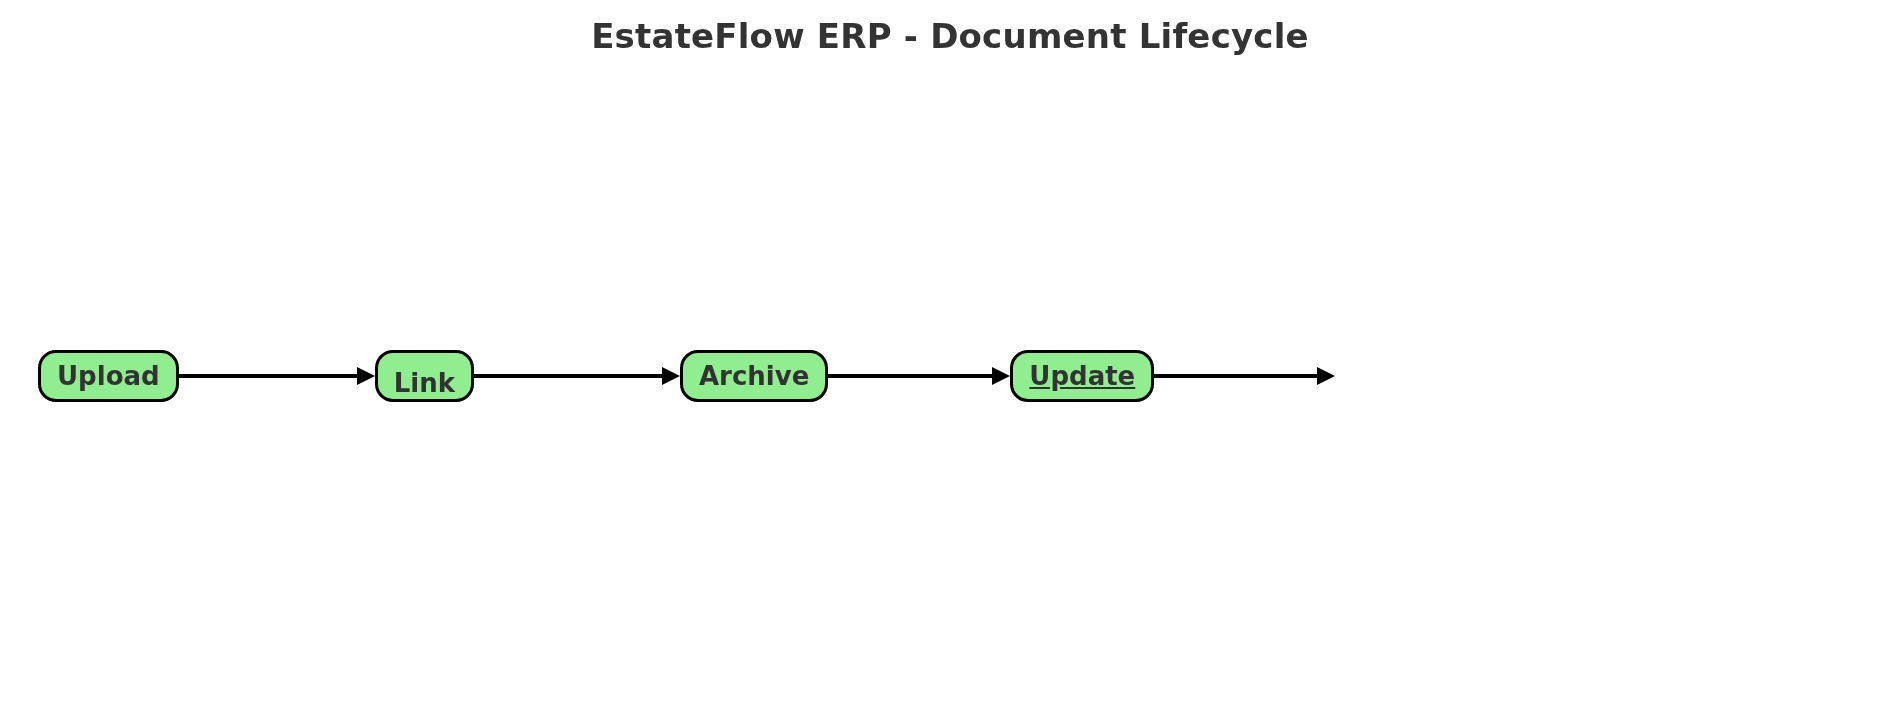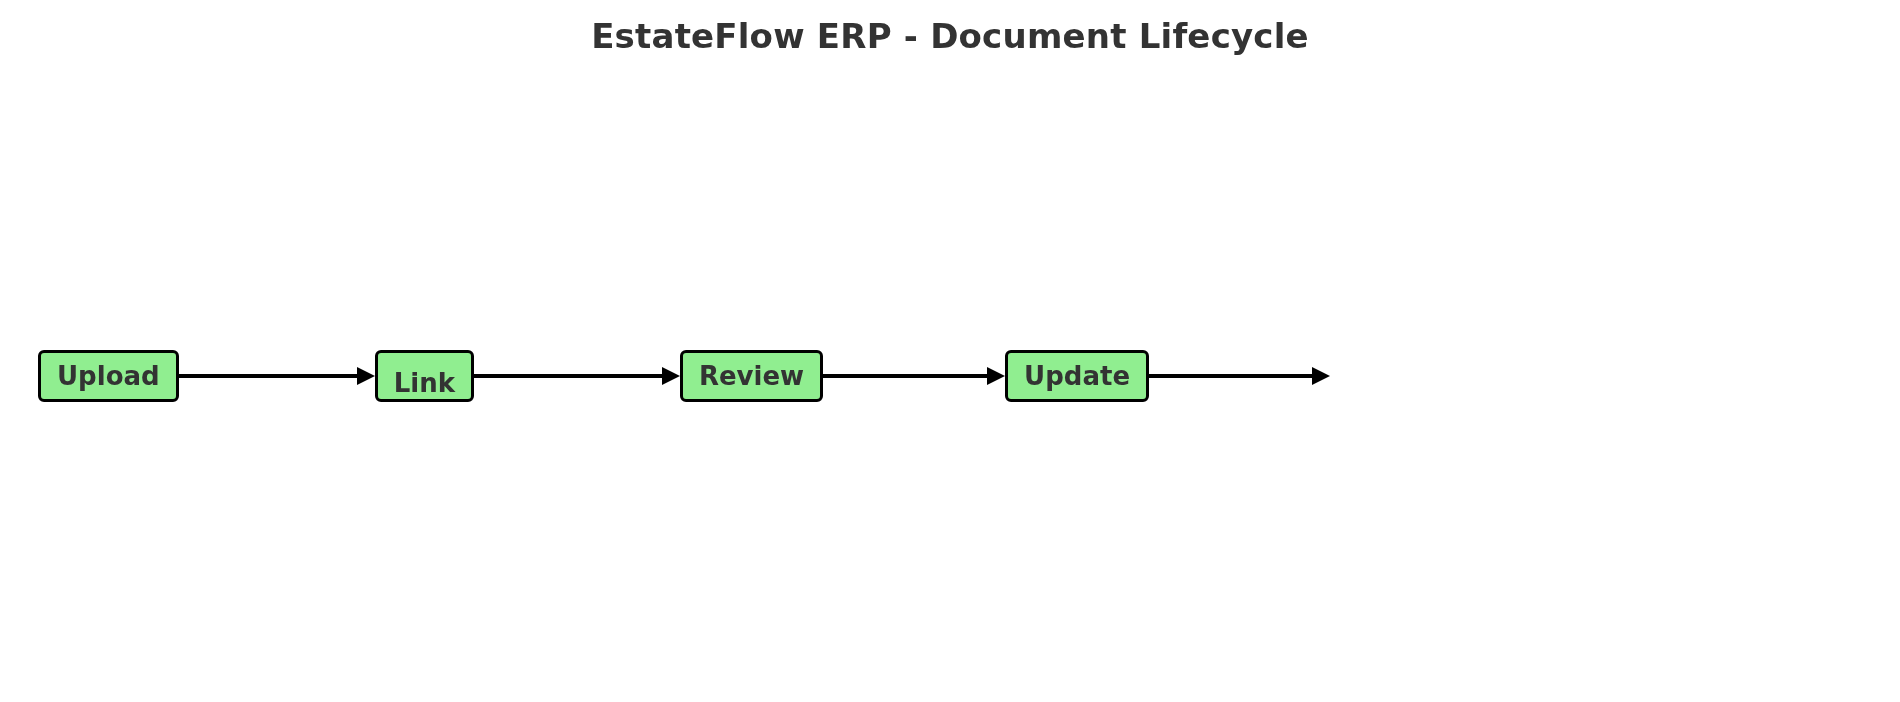--- a/index.html
+++ b/index.html
@@ -49,21 +49,21 @@
     display: flex;
     flex-direction: row;
     align-items: center;
   }
 
   .node {
     box-sizing: border-box;
     height: 52px;
     background: #90ee90;
     border: 3px solid #000000;
-    border-radius: 6px;
+    border-radius: 18px;
     display: flex;
     align-items: center;
     justify-content: center;
     padding: 0 16px;
     font-size: 26px;
     font-weight: bold;
     color: #333333;
     white-space: nowrap;
     line-height: 1;
     user-select: none;
@@ -120,32 +120,32 @@
     </div>
 
     <div class="connector c1">
       <svg width="206" height="24" viewBox="0 0 206 24" aria-hidden="true">
         <line x1="0" y1="12" x2="190" y2="12" stroke="#000000" stroke-width="4"></line>
         <polygon points="188,3 206,12 188,21" fill="#000000"></polygon>
       </svg>
     </div>
 
     <div class="node" style="background: rgb(144, 238, 144); border-color: rgb(0, 0, 0); color: rgb(51, 51, 51);">
-      <span class="node-label" style="color: rgb(51, 51, 51);">Review</span>
+      <span class="node-label" style="color: rgb(51, 51, 51);">Archive</span>
     </div>
 
     <div class="connector c2">
       <svg width="182" height="24" viewBox="0 0 182 24" aria-hidden="true">
         <line x1="0" y1="12" x2="166" y2="12" stroke="#000000" stroke-width="4"></line>
         <polygon points="164,3 182,12 164,21" fill="#000000"></polygon>
       </svg>
     </div>
 
     <div class="node" style="background: rgb(144, 238, 144); border-color: rgb(0, 0, 0); color: rgb(51, 51, 51);">
-      <span class="node-label" style="color: rgb(51, 51, 51);">Update</span>
+      <span class="node-label" style="color: rgb(51, 51, 51); text-decoration: underline;">Update</span>
     </div>
 
     <div class="connector c3">
       <svg width="181" height="24" viewBox="0 0 181 24" aria-hidden="true">
         <line x1="0" y1="12" x2="165" y2="12" stroke="#000000" stroke-width="4"></line>
         <polygon points="163,3 181,12 163,21" fill="#000000"></polygon>
       </svg>
     </div>
 
 

